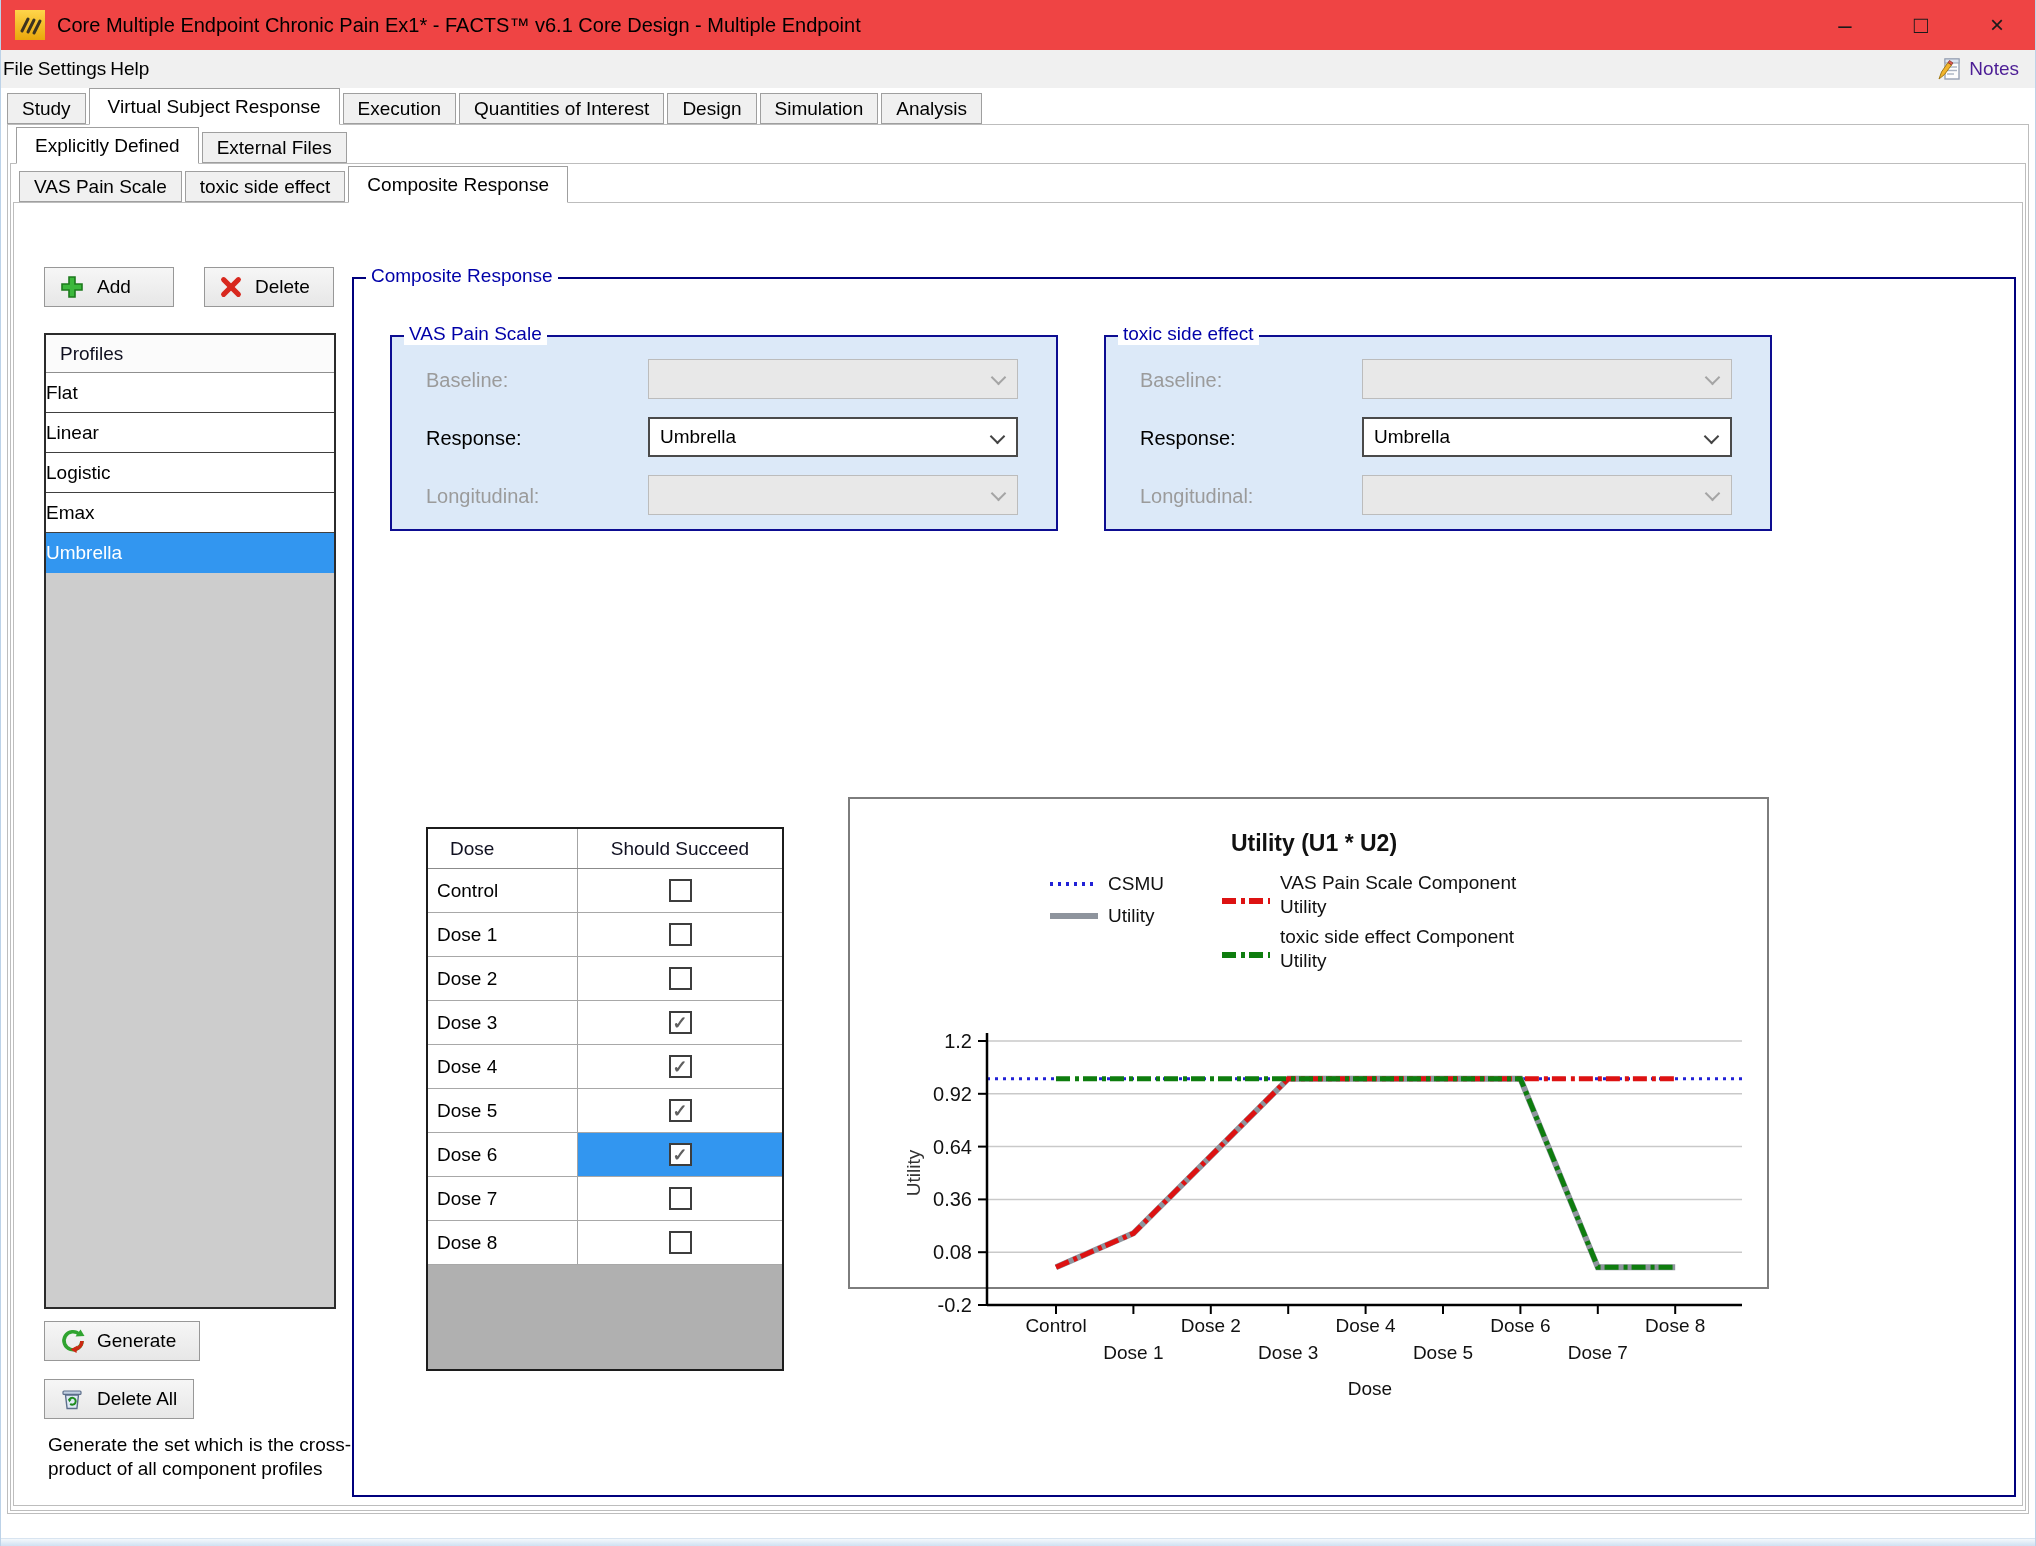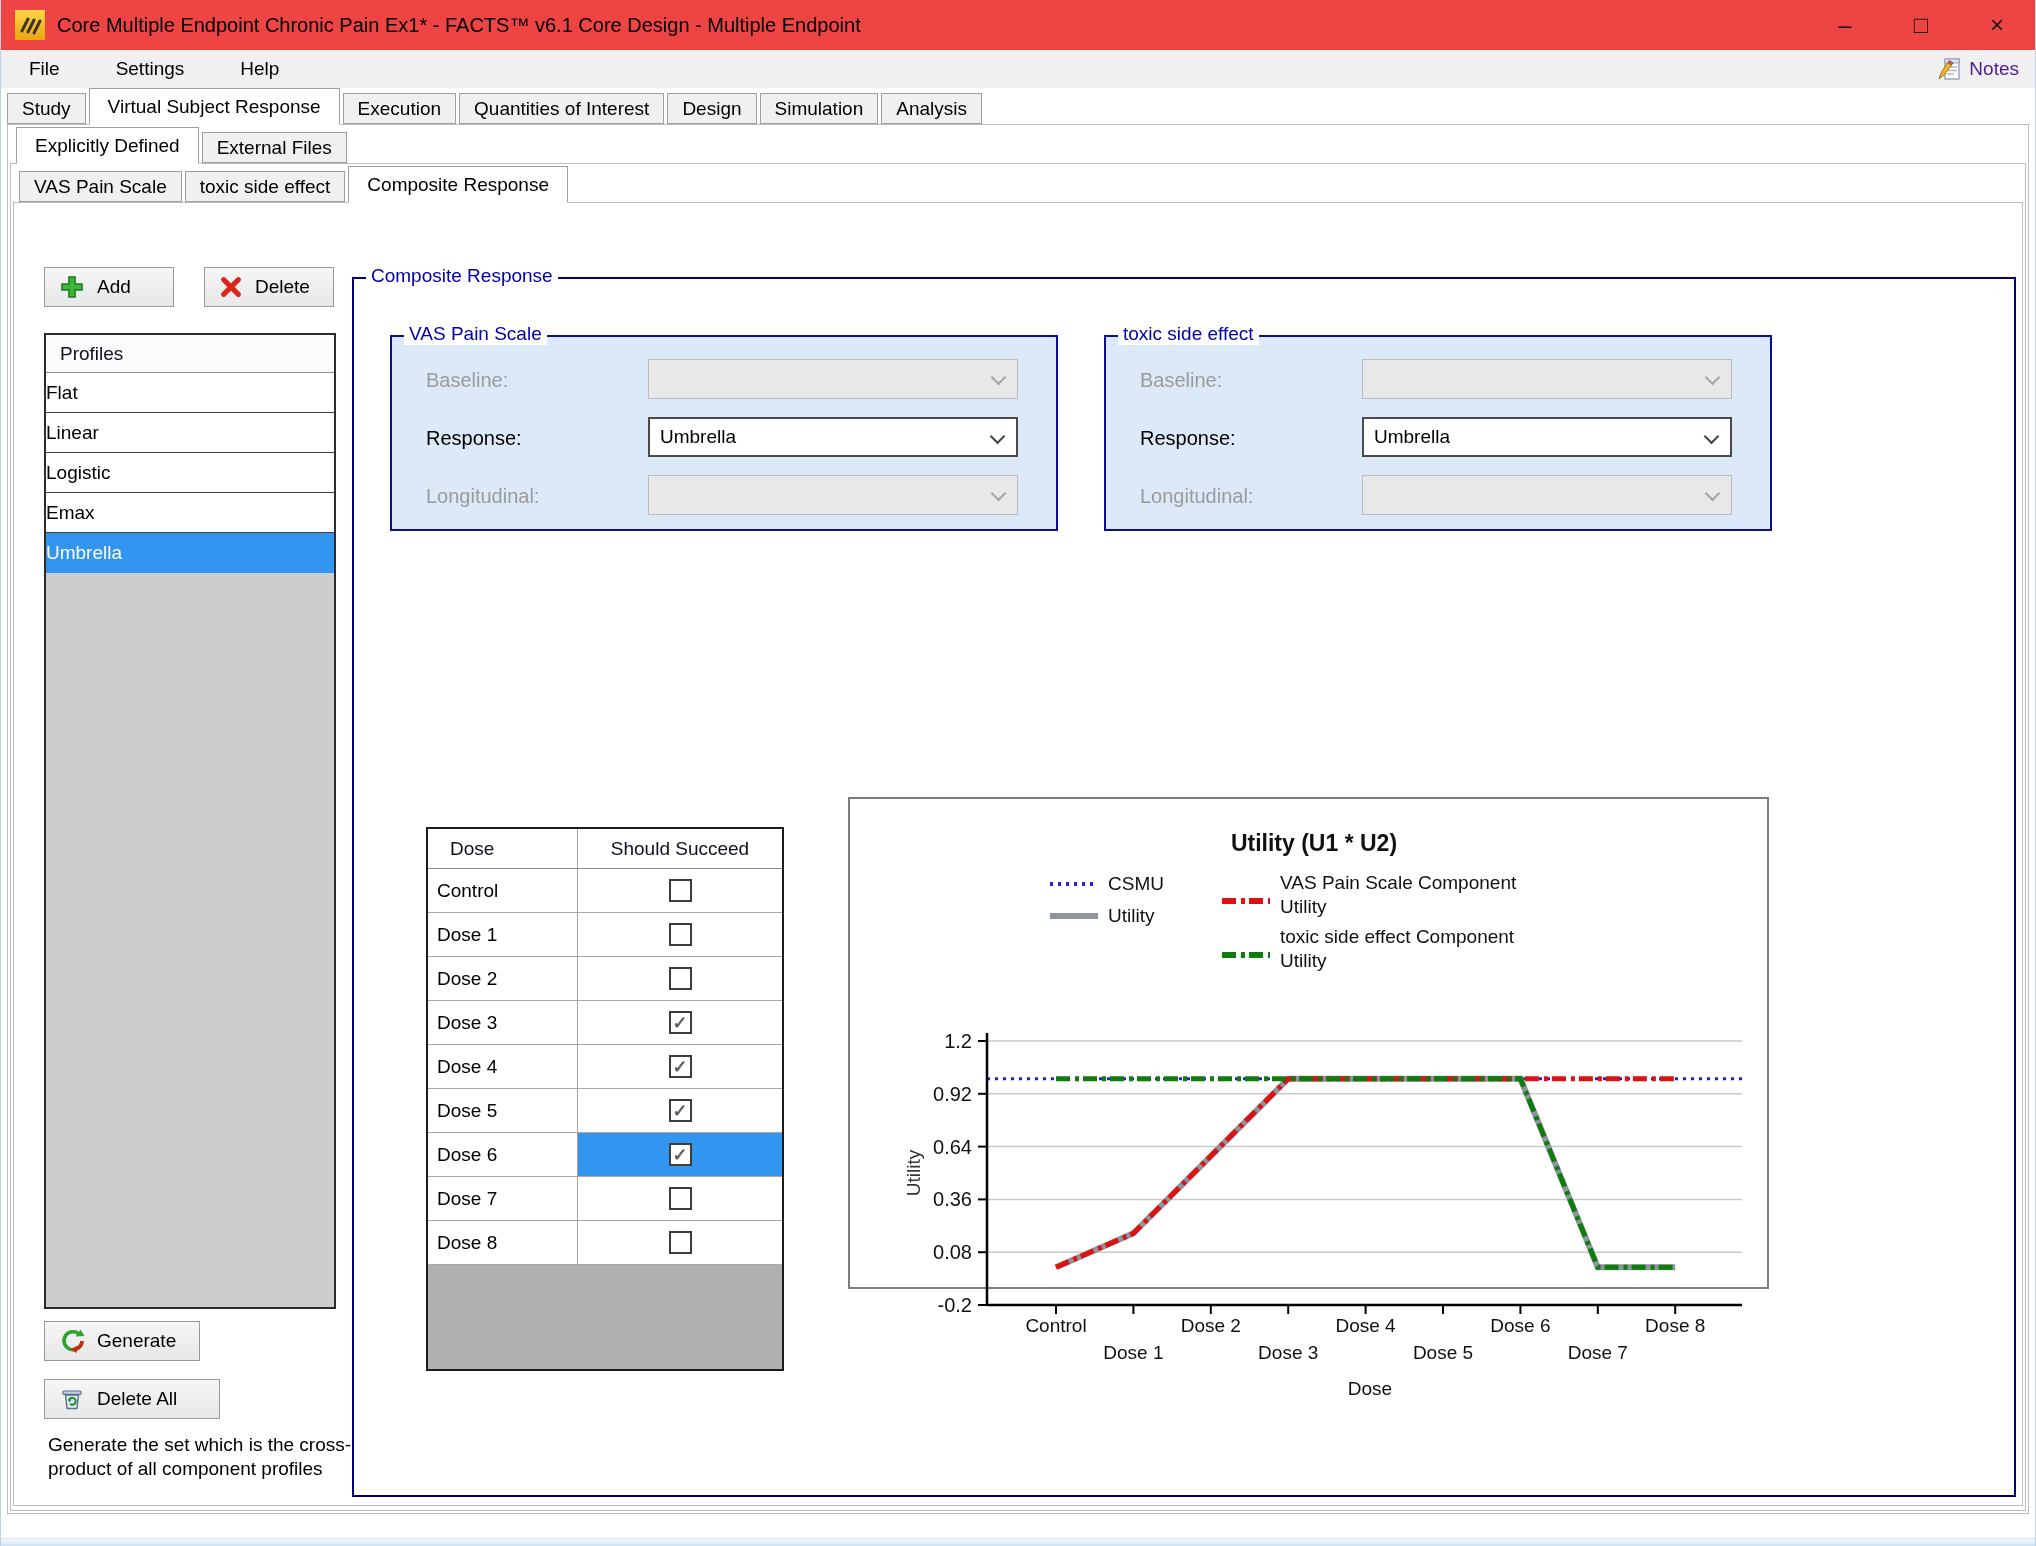--- a/index.html
+++ b/index.html
@@ -7,21 +7,21 @@
 body{font-family:"Liberation Sans",sans-serif;background:#fff;position:relative;overflow:hidden;
      border-left:1px solid #bcd2e8;border-right:1px solid #bcd2e8}
 
 .titlebar{height:50px;display:flex;align-items:center;background:#ef4444;position:relative}
 .app-icon{margin:0 12px 0 14px;flex:0 0 auto}
 .title-text{font-size:20px;color:#000;white-space:nowrap}
 .win-controls{position:absolute;right:0;top:0;height:100%;display:flex}
 .win-btn{width:76px;height:100%;display:flex;align-items:center;justify-content:center;font-size:24px;color:#1a1a1a;cursor:default}
 
 .menubar{height:38px;background:#f0f0f0;display:flex;align-items:center;font-size:19px;position:relative}
-.menu-item{padding:0 28px;height:100%;display:flex;align-items:center;color:#000}
+.menu-item{padding:0 2px;height:100%;display:flex;align-items:center;color:#000}
 .notes-btn{position:absolute;right:16px;display:flex;align-items:center;gap:7px;font-size:19px;color:#4c1d95}
 
 .tabstrip{display:flex;align-items:flex-end;padding-left:6px;position:relative;z-index:2;height:36px}
 .tab{background:#f0f0f0;border:1px solid #9f9f9f;height:31px;display:flex;align-items:center;
      padding:0 14px;font-size:19px;margin-right:3px;color:#000;position:relative}
 .tab.active{background:#fff;height:37px;padding:0 18px;z-index:3;margin-bottom:-1px;border-bottom:1px solid #fff}
 
 .page{border:1px solid #bdbdbd;background:#fff}
 .page1{margin:0 6px;height:1390px;padding:2px}
 .page2{height:1348px;padding:2px}
@@ -160,21 +160,21 @@
 
       <div class="btn" style="left:30px;top:1118px;width:156px;height:40px">
         <svg width="26" height="26" viewBox="0 0 26 26">
           <path d="M20.5 6.5 A 9 9 0 1 0 23 13" fill="none" stroke="#2fa32f" stroke-width="3.6"></path>
           <polygon points="21.5,1.5 25.5,8 16.5,8.5" fill="#2fa32f"></polygon>
           <path d="M23 13 A 9 9 0 0 1 15.5 21.5" fill="none" stroke="#cc2812" stroke-width="3.6"></path>
           <polygon points="17.5,25 11.5,21.5 18.5,17.5" fill="#cc2812"></polygon>
         </svg>
         <span>Generate</span>
       </div>
-      <div class="btn" style="left:30px;top:1176px;width:176px;height:40px">
+      <div class="btn" style="left:30px;top:1176px;width:150px;height:40px">
         <svg width="26" height="26" viewBox="0 0 26 26">
           <rect x="4" y="5" width="18" height="3.4" rx="1" fill="#c2d0e2" stroke="#5c6e8a" stroke-width="1.2"></rect>
           <path d="M6.5 9 h13 l-1.6 13.5 h-9.8 Z" fill="#dfe9f5" stroke="#5c6e8a" stroke-width="1.4"></path>
           <path d="M10 14.5 a3.4 3.4 0 1 1 1.2 3.4" fill="none" stroke="#1f8c1f" stroke-width="2"></path>
           <polygon points="9.2,13 12.6,13.4 10.2,16.2" fill="#1f8c1f"></polygon>
         </svg>
         <span>Delete All</span>
       </div>
       <div class="caption">Generate the set which is the cross-product of all component profiles</div>
 

